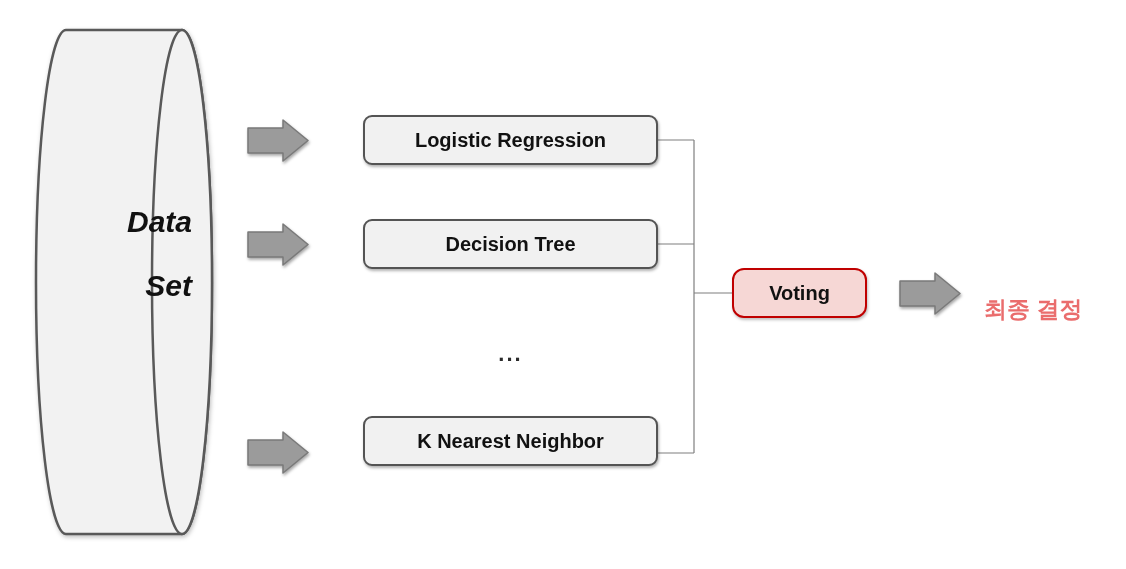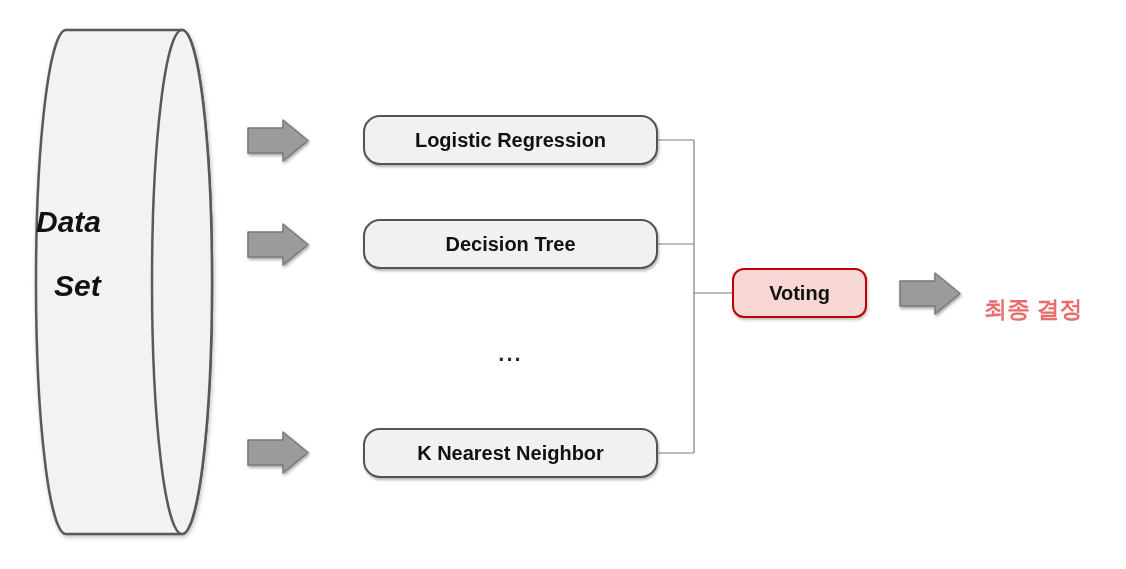--- a/index.html
+++ b/index.html
@@ -36,50 +36,50 @@
   .connector {
     fill: none;
     stroke: #7f7f7f;
     stroke-width: 1.2;
   }
   .dataset-label {
     position: absolute;
     left: 36px;
     top: 205px;
     width: 156px;
-    text-align: left;
+    text-align: right;
     font-style: italic;
     font-weight: bold;
     font-size: 30px;
     color: #111111;
   }
   .dataset-label .line2 {
     margin-top: 30px;
     padding-left: 18px;
   }
   .model-box {
     position: absolute;
     left: 363px;
     width: 295px;
     height: 50px;
     box-sizing: border-box;
     background: #f1f1f1;
     border: 2.5px solid #545454;
-    border-radius: 17px;
+    border-radius: 9px;
     box-shadow: 1px 2px 3px rgba(0,0,0,0.30);
     display: flex;
     align-items: center;
     justify-content: center;
     font-weight: bold;
     font-size: 20px;
     color: #111111;
   }
   .box-1 { top: 115px; }
   .box-2 { top: 219px; }
-  .box-3 { top: 428px; }
+  .box-3 { top: 416px; }
   .ellipsis {
     position: absolute;
     left: 363px;
     top: 341px;
     width: 295px;
     text-align: center;
     font-weight: bold;
     font-size: 22px;
     letter-spacing: 2px;
     color: #2b2b2b;

